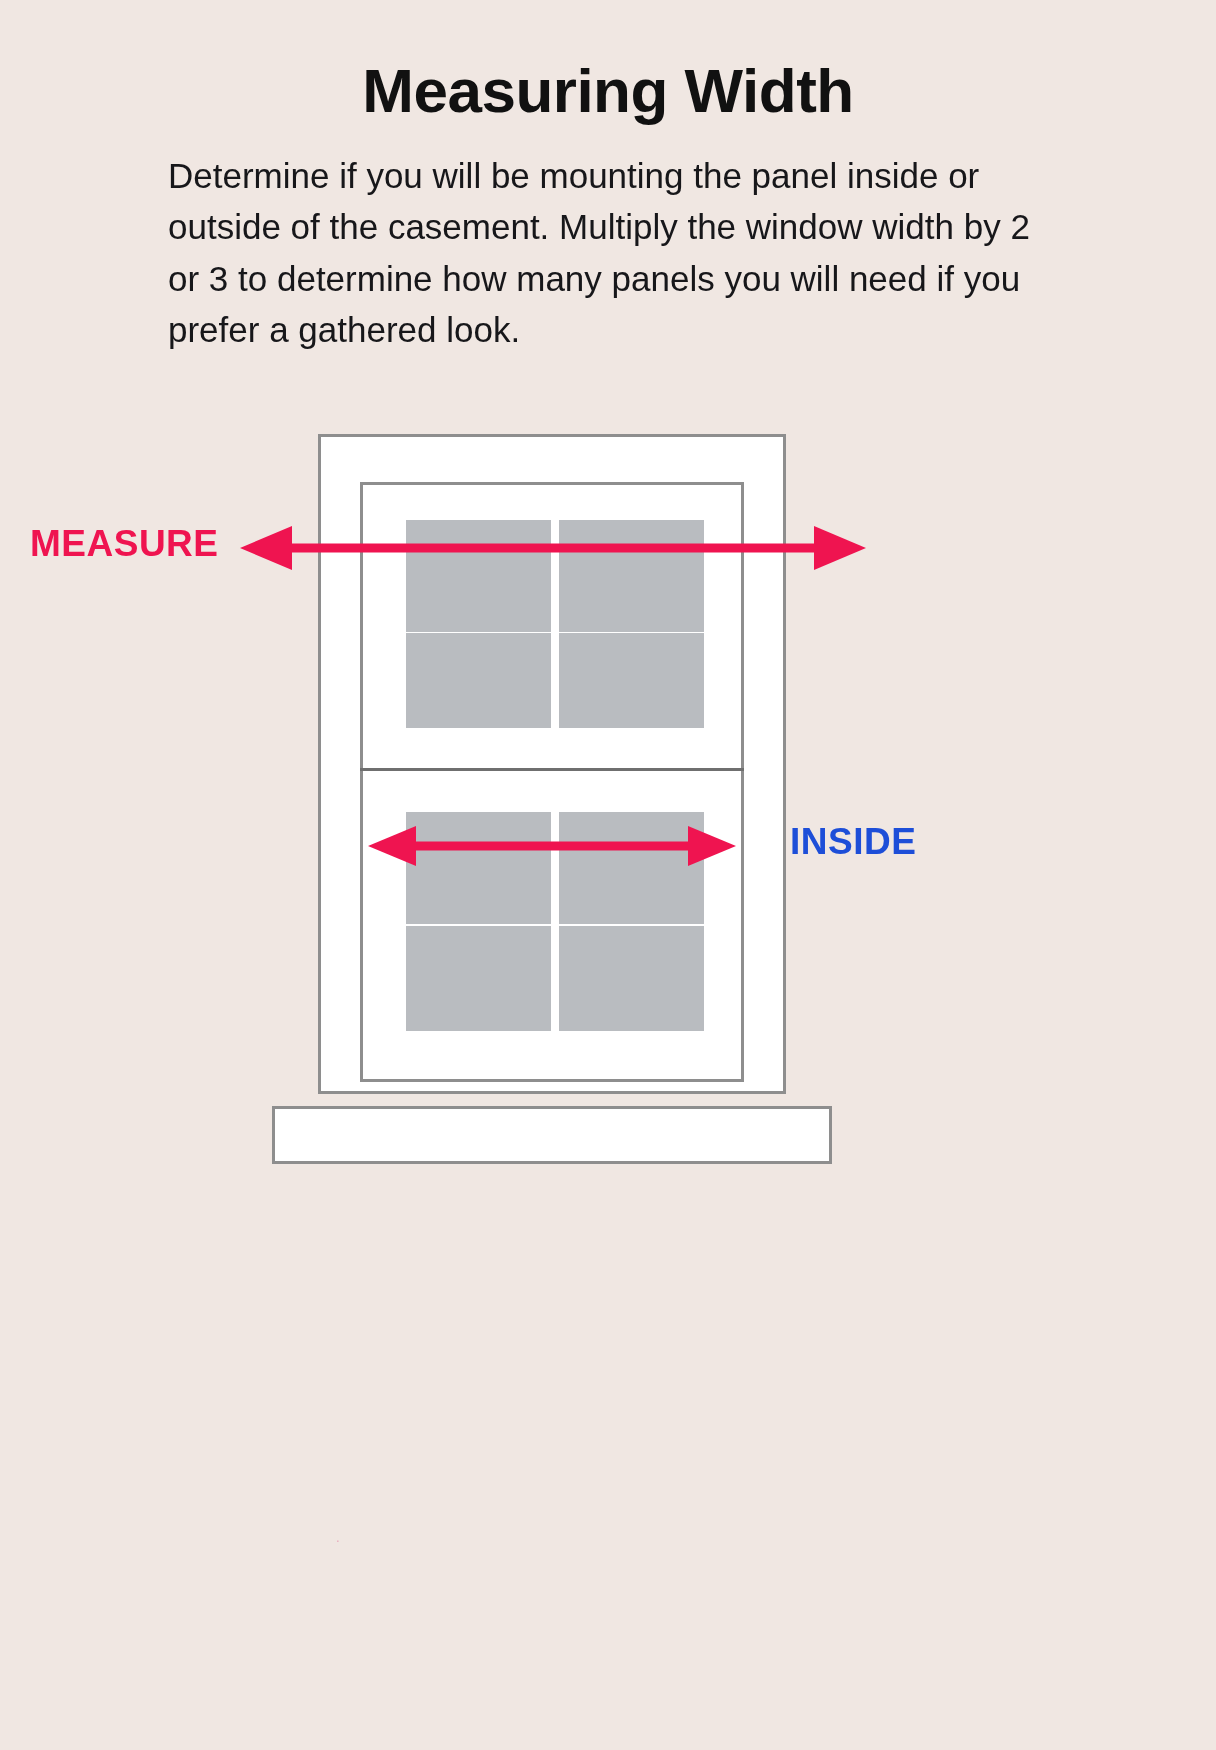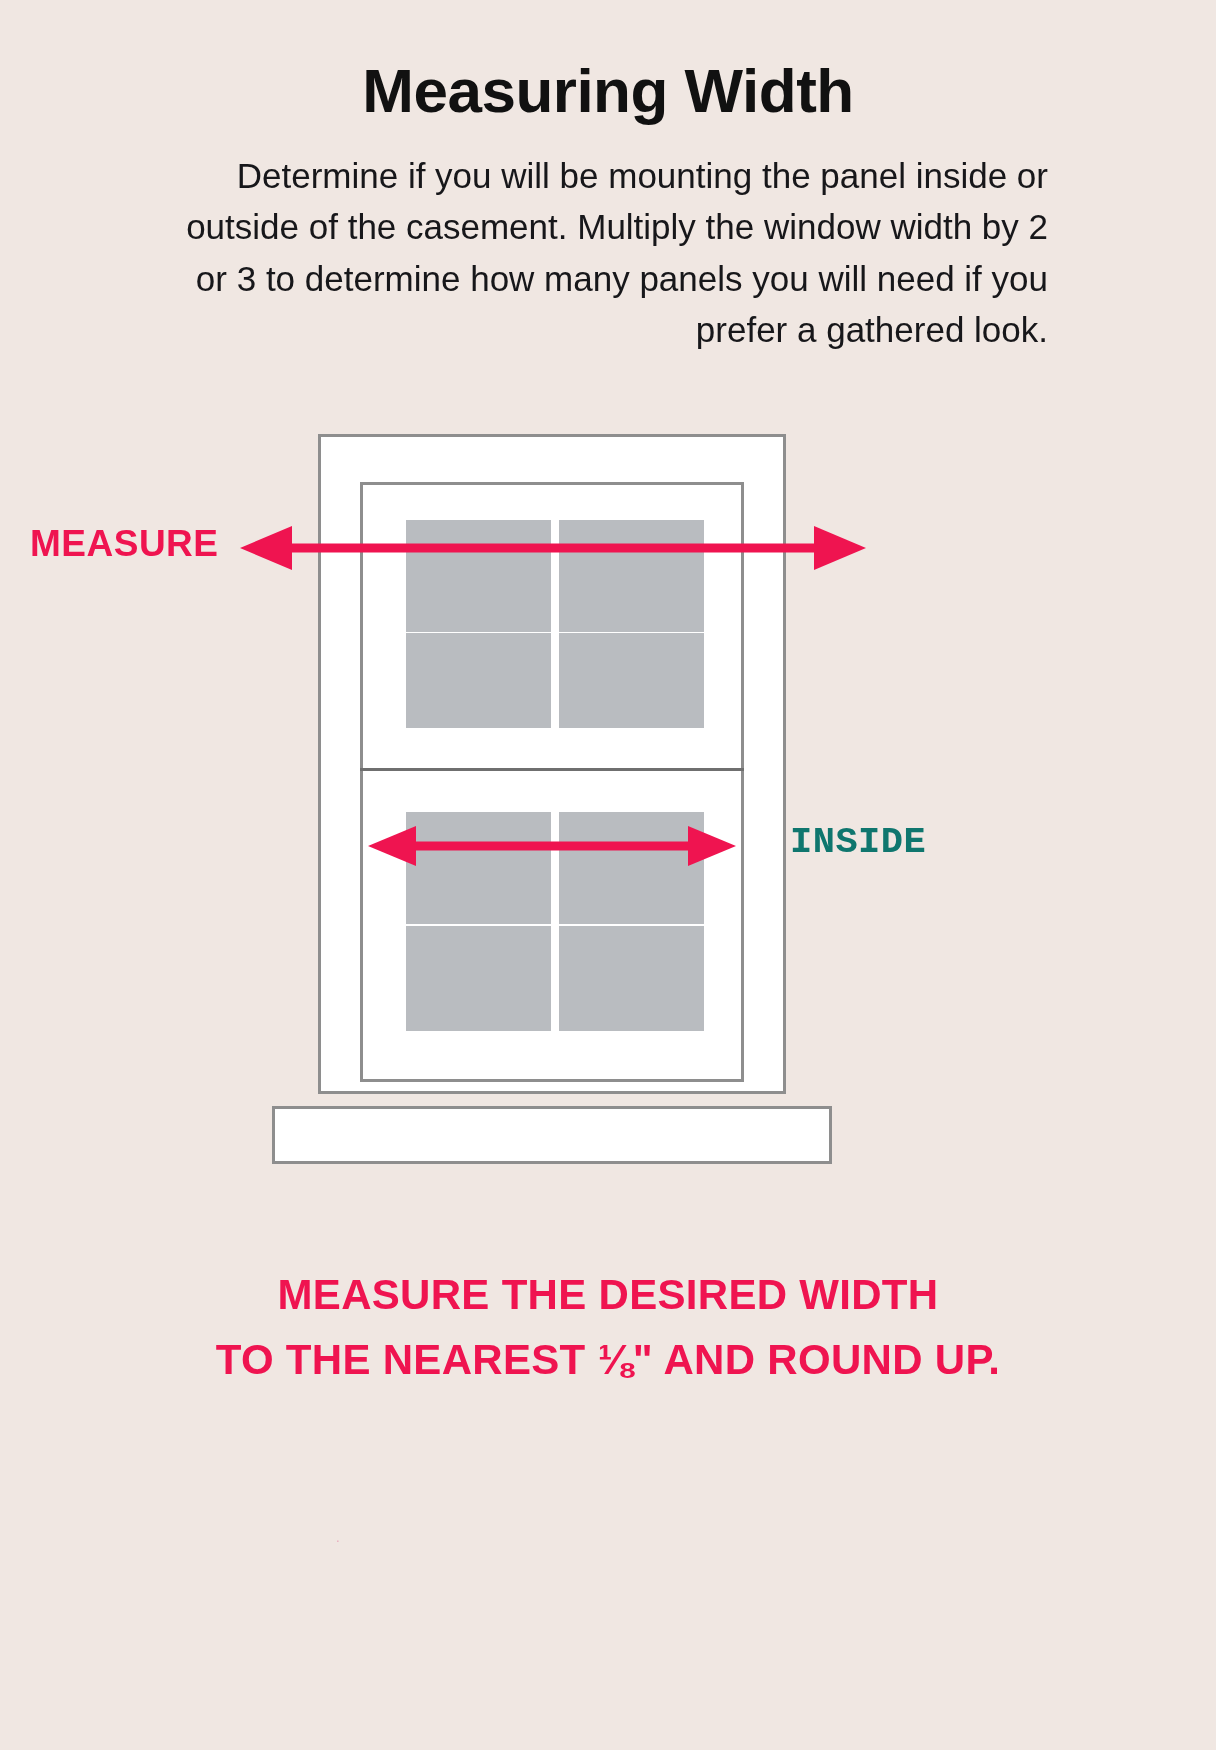--- a/index.html
+++ b/index.html
@@ -33,21 +33,21 @@
     color: #111111;
     letter-spacing: -0.5px;
     line-height: 1.05;
   }
   .subtitle {
     position: absolute;
     top: 150px;
     left: 50%;
     transform: translateX(-50%);
     width: 880px;
-    text-align: right;
+    text-align: left;
     font-size: 35px;
     line-height: 1.47;
     color: #17171a;
   }
 
   
   .diagram {
     position: absolute;
     left: 0;
     top: 420px;
@@ -127,23 +127,22 @@
     font-weight: bold;
     color: #ef1450;
     letter-spacing: 0.5px;
   }
   .label-inside {
     position: absolute;
     left: 790px;
     top: 401px;
     font-size: 37px;
     font-weight: bold;
-    color: #0f766e;
+    color: #1d4ed8;
     letter-spacing: 0.5px;
-    font-family: Liberation Mono, monospace;
   }
 
   
   .footer {
     position: absolute;
     left: 50%;
     transform: translateX(-50%);
     top: 1262px;
     width: 1100px;
     text-align: center;
@@ -203,20 +202,16 @@
         <polygon points="368,426 416,406 416,446" fill="#ef1450"></polygon>
         <polygon points="736,426 688,406 688,446" fill="#ef1450"></polygon>
       </g>
     </svg>
 
     <div class="label-outside">MEASURE</div>
 
     <div class="label-inside">INSIDE</div>
   </div>
 
-  <div class="footer">
-    <span class="footer-line">MEASURE THE DESIRED WIDTH</span>
-    <span class="footer-line">TO THE NEAREST ⅛" AND ROUND UP.</span>
-  </div>
 
   <div class="tiny-dot">.</div>
 
 </div>
 
 </body></html>

